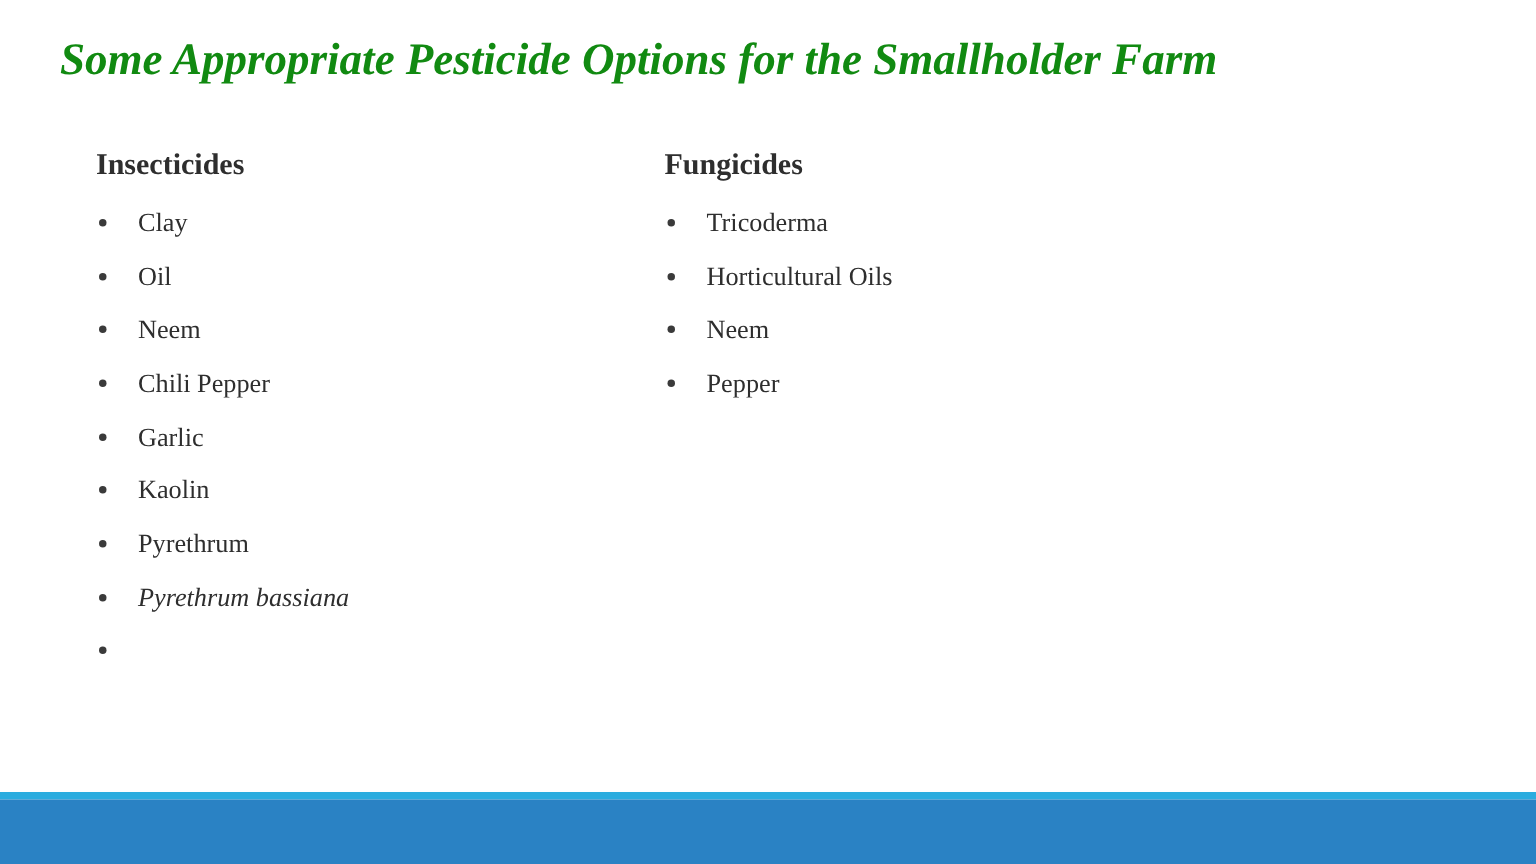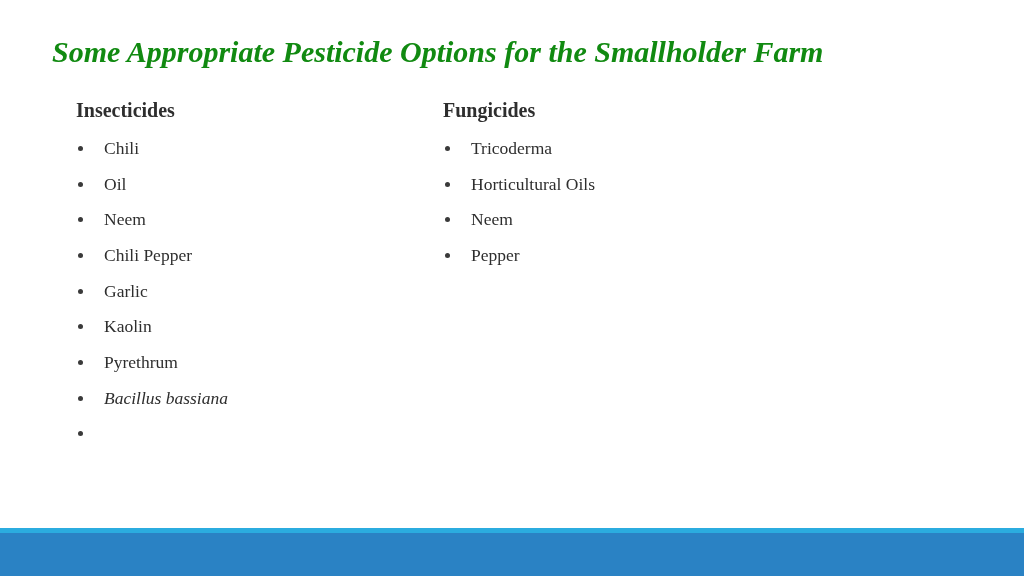--- a/index.html
+++ b/index.html
@@ -8,34 +8,34 @@
     width: 1024px;
     height: 576px;
     background: var(--bg, #ffffff);
     overflow: hidden;
     font-family: "Liberation Serif", "DejaVu Serif", serif;
   }
   .title {
     position: absolute;
     left: 40px;
     top: 20px;
-    margin: 12px;
+    margin: 0;
     font-style: italic;
     font-weight: bold;
     font-size: 30px;
     line-height: 40px;
     color: var(--title-color, #118a11);
     white-space: nowrap;
   }
   .column {
     position: absolute;
     top: 97px;
     color: var(--text-color, #2e2e2e);
   }
-  .column.col-0 { left: 76px;  width: 360px; }
+  .column.col-0 { left: 64px;  width: 360px; }
   .column.col-1 { left: 443px; width: 360px; }
   .col-header {
     font-weight: bold;
     font-size: 20px;
     line-height: 26px;
     margin: 0 0 14px 0;
   }
   ul.bullet-list {
     list-style: none;
     margin: 0;
@@ -74,28 +74,28 @@
 </head>
 <body>
 
 <div class="slide">
 
   <h1 class="title">Some Appropriate Pesticide Options for the Smallholder Farm</h1>
 
   <div class="column col-0">
     <div class="col-header">Insecticides</div>
     <ul class="bullet-list" id="list-0">
-        <li><span class="bullet"></span><span>Chili</span></li>
+        <li><span class="bullet"></span><span>Clay</span></li>
         <li><span class="bullet"></span><span>Oil</span></li>
         <li><span class="bullet"></span><span>Neem</span></li>
         <li><span class="bullet"></span><span>Chili Pepper</span></li>
         <li><span class="bullet"></span><span>Garlic</span></li>
         <li><span class="bullet"></span><span>Kaolin</span></li>
         <li><span class="bullet"></span><span>Pyrethrum</span></li>
-        <li><span class="bullet"></span><i>Bacillus bassiana</i></li>
+        <li><span class="bullet"></span><i>Pyrethrum bassiana</i></li>
         <li><span class="bullet"></span></li>
       </ul>
   </div>
 
   <div class="column col-1">
     <div class="col-header">Fungicides</div>
     <ul class="bullet-list" id="list-1">
         <li><span class="bullet"></span><span>Tricoderma</span></li>
         <li><span class="bullet"></span><span>Horticultural Oils</span></li>
         <li><span class="bullet"></span><span>Neem</span></li>

